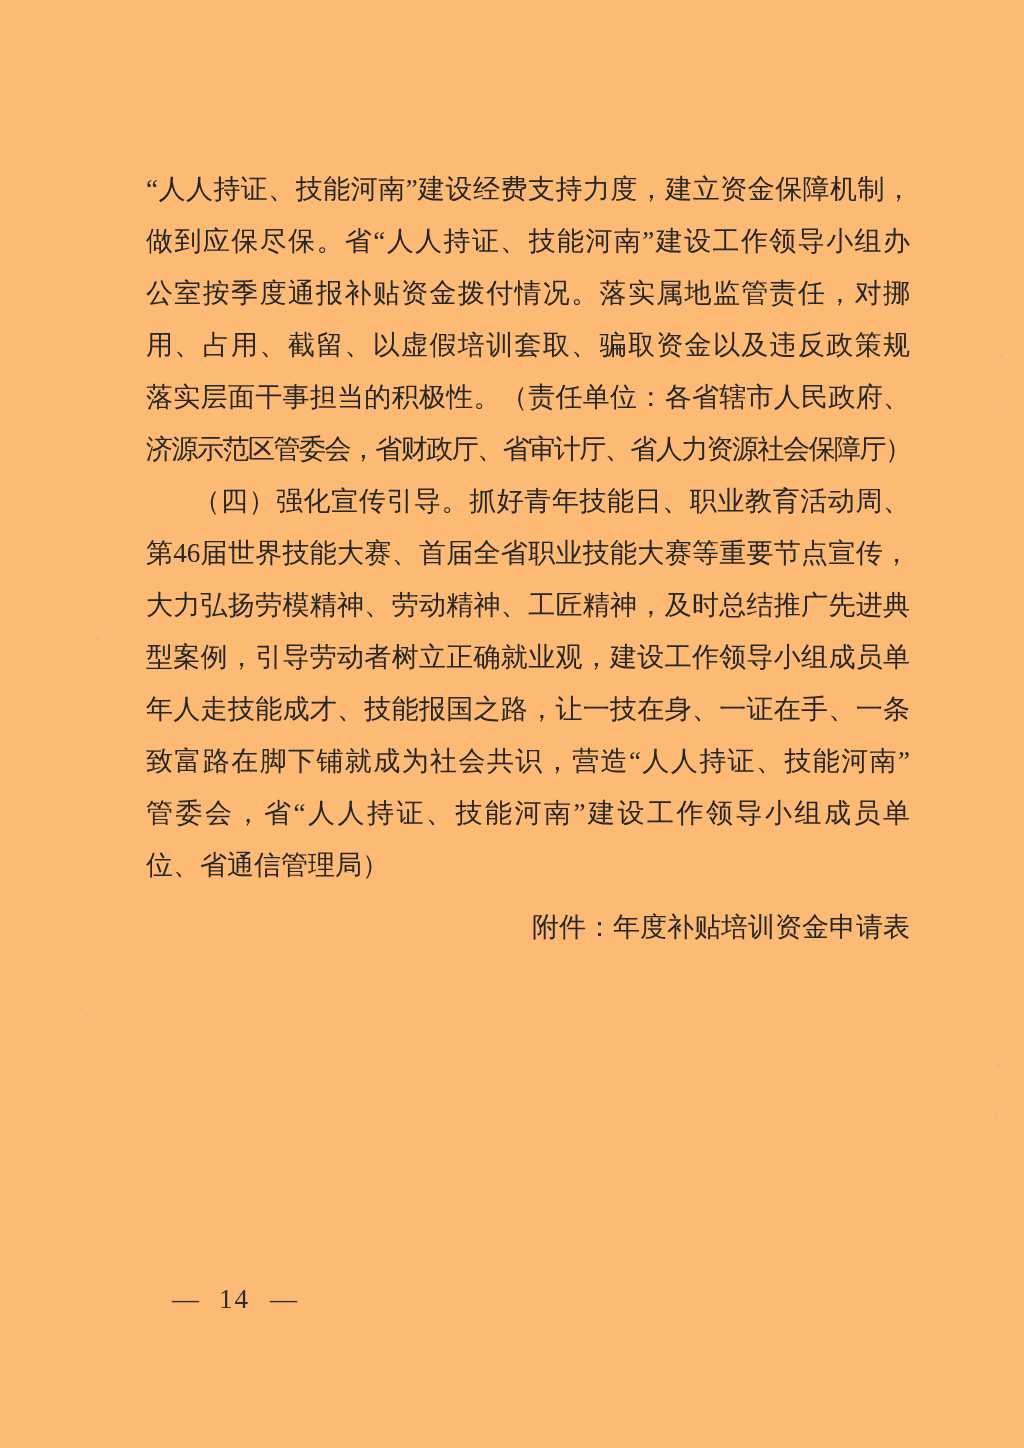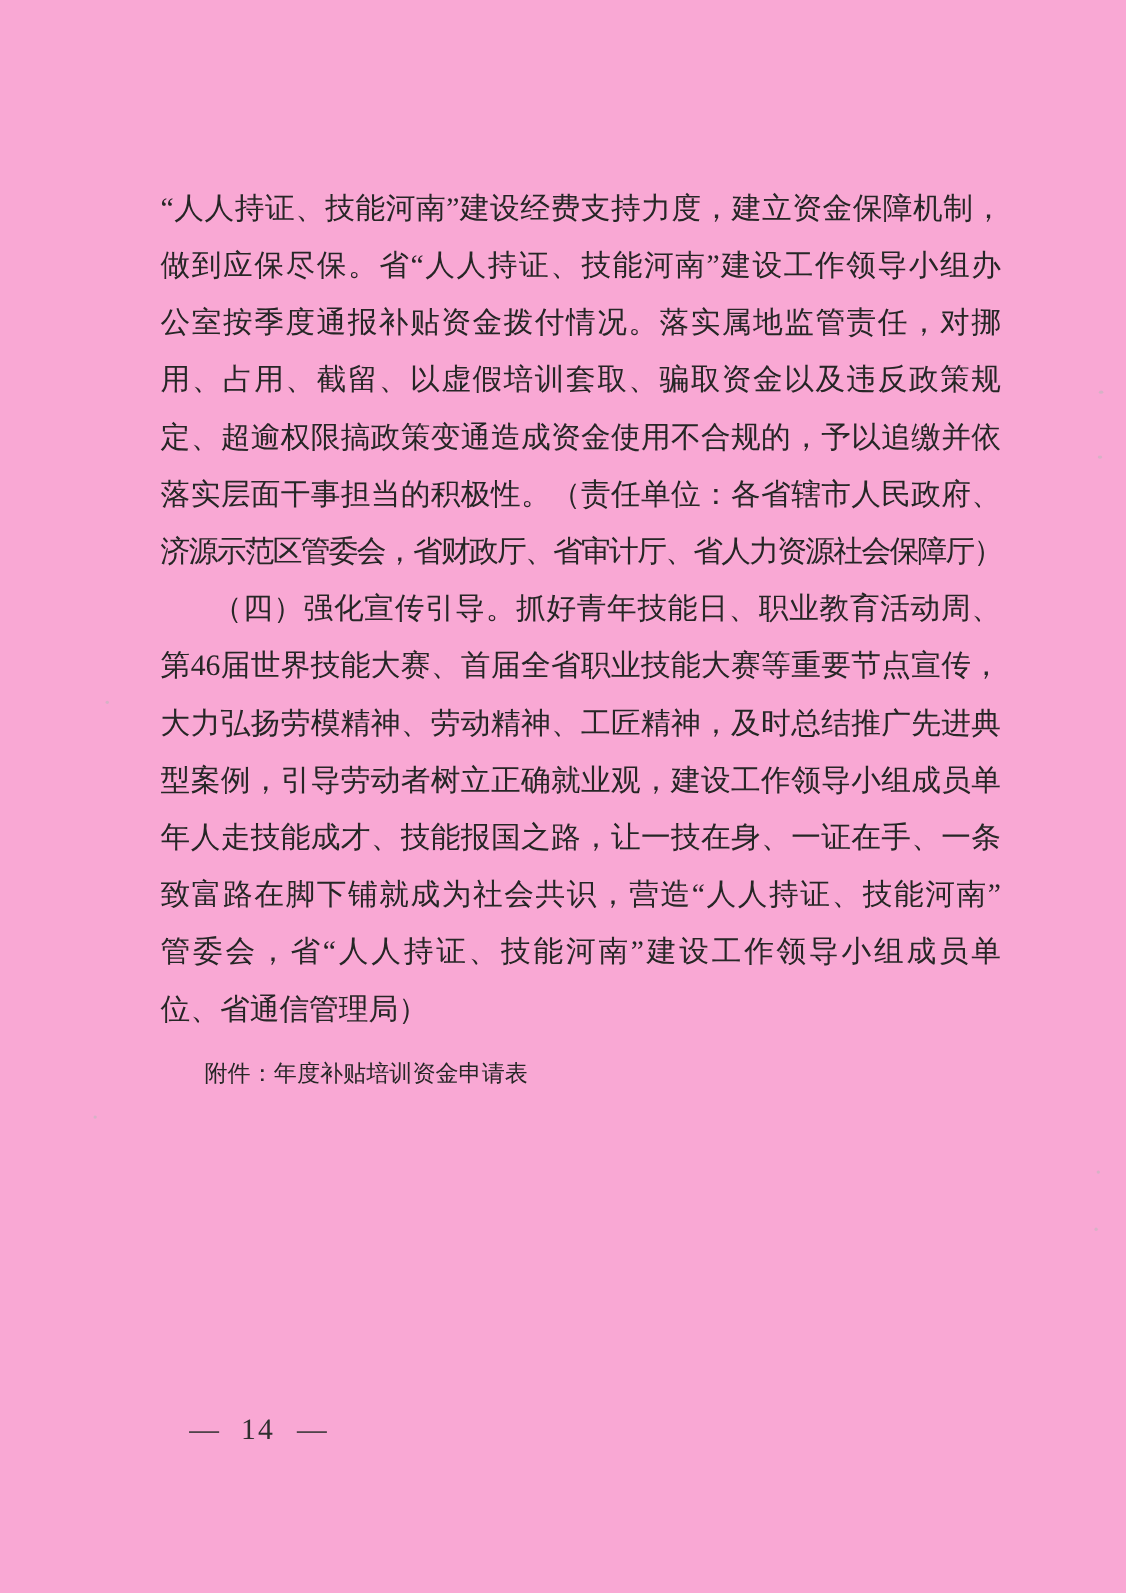--- a/index.html
+++ b/index.html
@@ -4,21 +4,21 @@
 <style>
   html, body {
     margin: 0;
     padding: 0;
     background: #ffffff;
   }
   .page {
     position: relative;
     width: 1024px;
     height: 1448px;
-    background: #f9a8d4;
+    background: #fdba74;
     overflow: hidden;
     font-family: "Liberation Serif", "DejaVu Serif", serif;
     color: #262626;
   }
   .body-text {
     position: absolute;
     left: 146px;
     top: 163px;
     width: 764px;
   }
@@ -35,26 +35,25 @@
     text-align: right;
     text-align-last: left;
   }
   .line.indent {
     text-indent: 1.75em;
   }
   .line.tight {
     letter-spacing: -2px;
   }
   .attachment {
-    font-size: 21px;
+    font-size: 27px;
     line-height: 52px;
     margin-top: 10px;
     text-indent: 1.9em;
-    text-align: left;
-    font-family: Liberation Mono, monospace;
+    text-align: right;
   }
   .footer {
     position: absolute;
     left: 168px;
     top: 1281px;
     font-size: 27px;
     line-height: 36px;
     color: #2e2e2e;
     display: flex;
     align-items: center;
@@ -84,21 +83,20 @@
 </head>
 <body>
 
 <div class="page">
 
   <div class="body-text">
     <div class="line tight">“人人持证、技能河南”建设经费支持力度，建立资金保障机制，</div>
     <div class="line">做到应保尽保。省“人人持证、技能河南”建设工作领导小组办</div>
     <div class="line">公室按季度通报补贴资金拨付情况。落实属地监管责任，对挪</div>
     <div class="line">用、占用、截留、以虚假培训套取、骗取资金以及违反政策规</div>
-    <div class="line">定、超逾权限搞政策变通造成资金使用不合规的，予以追缴并依</div>
     <div class="line">落实层面干事担当的积极性。（责任单位：各省辖市人民政府、</div>
     <div class="line tight">济源示范区管委会，省财政厅、省审计厅、省人力资源社会保障厅）</div>
     <div class="line indent">（四）强化宣传引导。抓好青年技能日、职业教育活动周、</div>
     <div class="line">第46届世界技能大赛、首届全省职业技能大赛等重要节点宣传，</div>
     <div class="line">大力弘扬劳模精神、劳动精神、工匠精神，及时总结推广先进典</div>
     <div class="line">型案例，引导劳动者树立正确就业观，建设工作领导小组成员单</div>
     <div class="line">年人走技能成才、技能报国之路，让一技在身、一证在手、一条</div>
     <div class="line">致富路在脚下铺就成为社会共识，营造“人人持证、技能河南”</div>
     <div class="line">管委会，省“人人持证、技能河南”建设工作领导小组成员单</div>
     <div class="line end">位、省通信管理局）</div>

